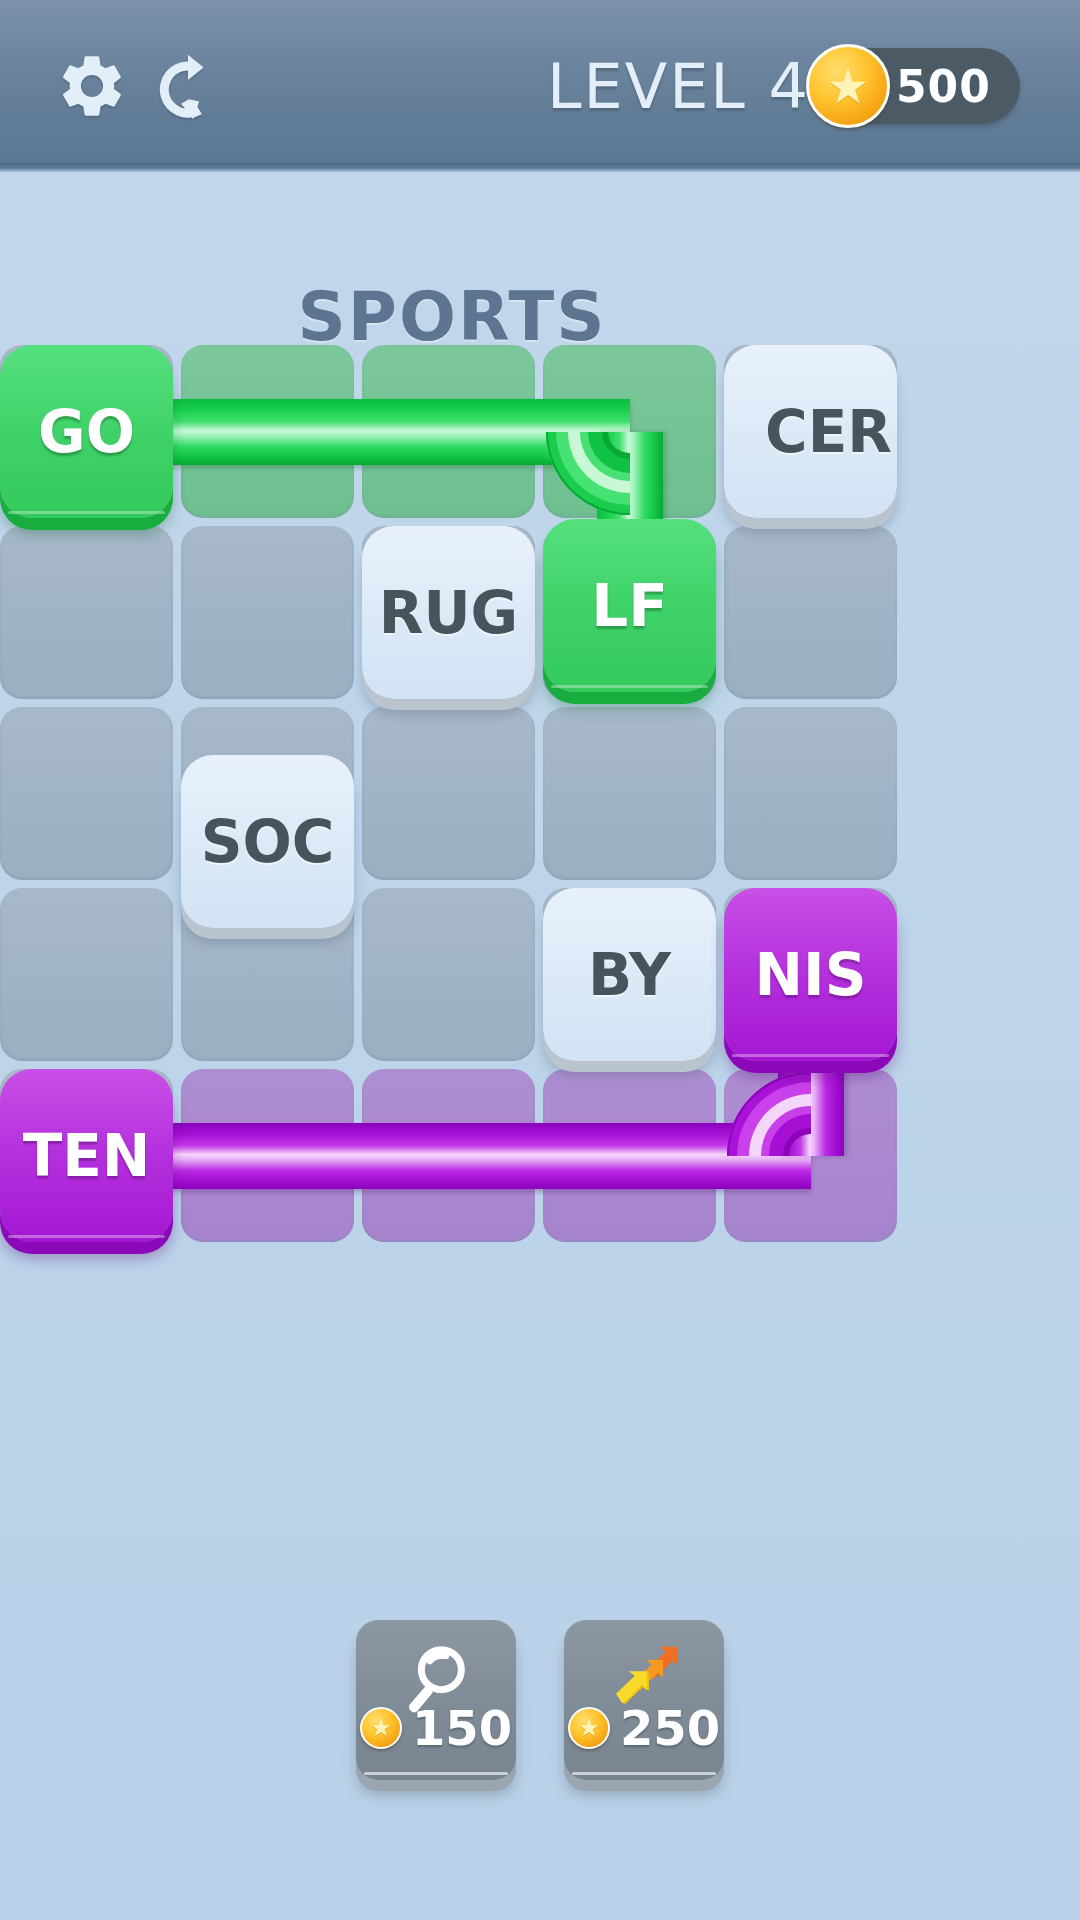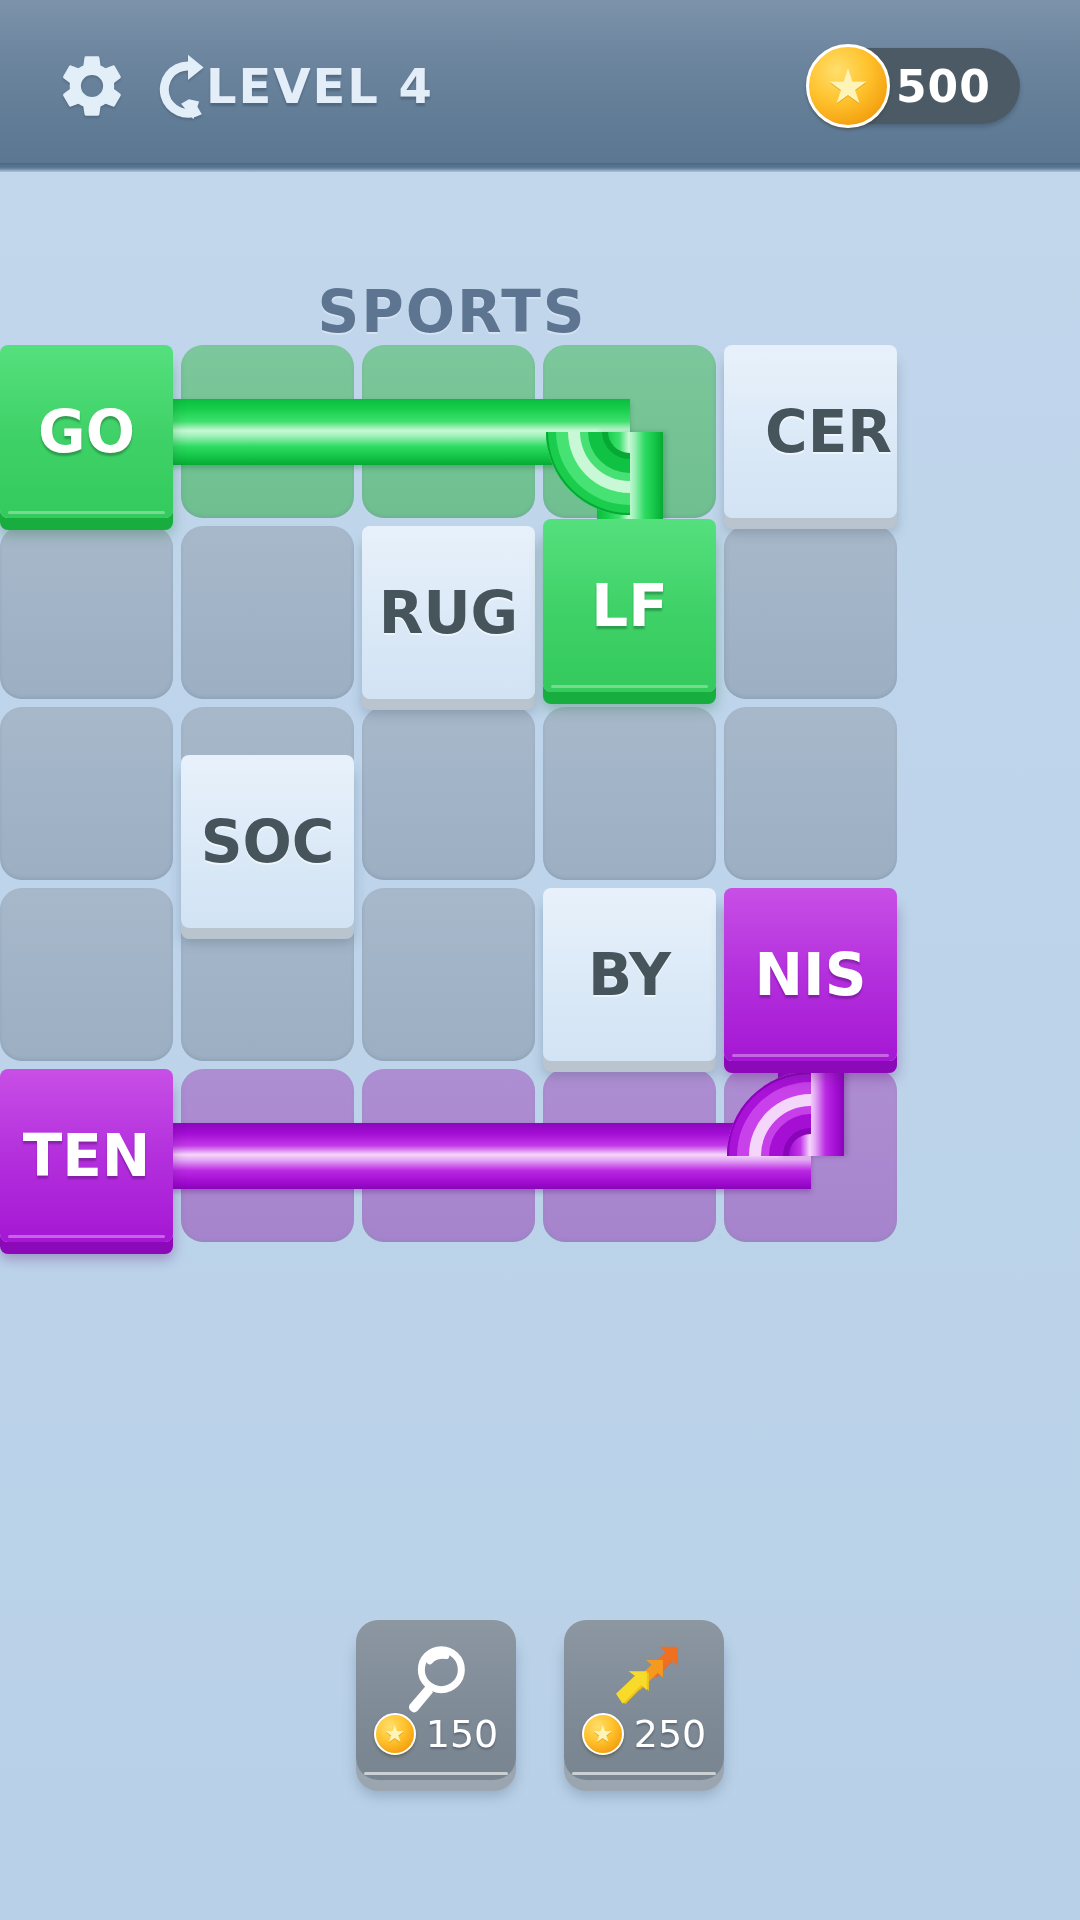--- a/index.html
+++ b/index.html
@@ -27,22 +27,22 @@
     background: linear-gradient(180deg, #4d6782 0%, #5e7a94 55%, #a9c4dd 100%);
   }
   .hdr-icon-btn {
     width: 96px; height: 96px;
     display: flex; align-items: center; justify-content: center;
     cursor: pointer;
   }
   .hdr-icon-btn svg { display: block; filter: drop-shadow(0 2px 1px rgba(40,60,80,.28)); }
 
   #level-title {
-    flex: 1; text-align: left;
-    font-size: 48px; font-weight: bold;
+    flex: 1; text-align: right;
+    font-size: 62px; font-weight: normal;
     letter-spacing: 2px;
     color: #e3eef8;
     text-shadow: 0 3px 2px rgba(42,62,84,.35);
     font-family: "DejaVu Sans", sans-serif;
     margin-left: -30px;
   }
 
   #coin-badge {
     position: relative;
     height: 76px;
@@ -72,21 +72,21 @@
     position: absolute; left: -4px; top: 50%;
     transform: translateY(-50%);
     width: 84px; height: 84px;
   }
   #coin-badge .coin .star { font-size: 48px; }
 
   
   #category-title {
     position: absolute; top: 278px; left: 0;
     width: 904px; text-align: center;
-    font-size: 58px; font-weight: bold;
+    font-size: 67px; font-weight: bold;
     color: #5d7590;
     letter-spacing: 2px;
     text-shadow: 0 2px 1px rgba(255,255,255,.35);
   }
 
   
   #grid {
     position: absolute;
     left: 0px; top: 345px;
     width: 1080px; height: 910px;
@@ -102,21 +102,21 @@
     background: linear-gradient(180deg, #7cc79b 0%, #6fbf90 100%);
   }
   .cell.lit-purple {
     background: linear-gradient(180deg, #ae8ed2 0%, #a684cd 100%);
   }
 
   
   .tile {
     position: absolute;
     width: 173px; height: 173px;
-    border-radius: 8px;
+    border-radius: 32px;
     display: flex; align-items: center; justify-content: center;
     font-size: 58px; font-weight: bold;
     letter-spacing: 0px;
     cursor: pointer;
     z-index: 30;
   }
   .tile .tl { pointer-events: none; }
 
   
   .tile.plain {
@@ -230,21 +230,21 @@
     height: 3px; border-radius: 3px; background: rgba(255,255,255,.62);
   }
   .pu-icon { height: 86px; display: flex; align-items: center; justify-content: center; }
   .pu-cost {
     position: absolute; bottom: 24px; left: 0; right: 0;
     display: flex; align-items: center; justify-content: center; gap: 10px;
   }
   .pu-cost .coin { width: 42px; height: 42px; border-width: 2px; }
   .pu-cost .coin .star { font-size: 24px; }
   .pu-cost .cost-num {
-    font-size: 38px; font-weight: normal; color: #ffffff;
+    font-size: 48px; font-weight: bold; color: #ffffff;
     text-shadow: 0 2px 2px rgba(50,65,80,.45);
   }
 </style>
 </head>
 <body>
 
 <div id="header">
 
   <div class="hdr-icon-btn">
     <span>

